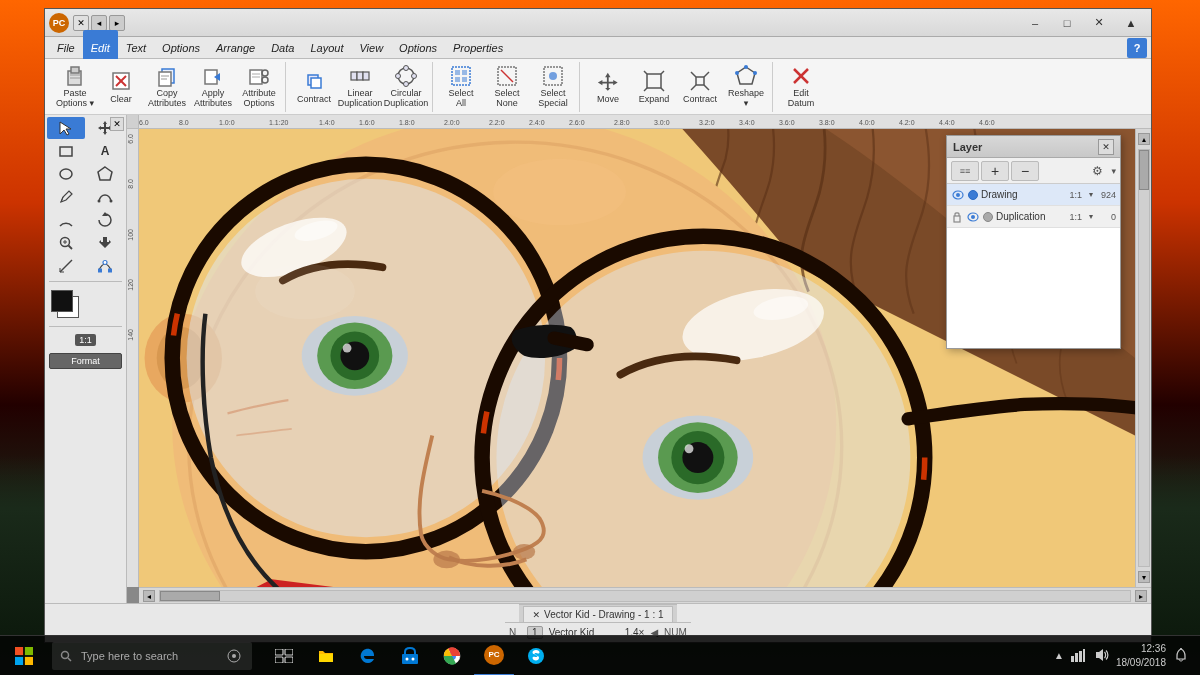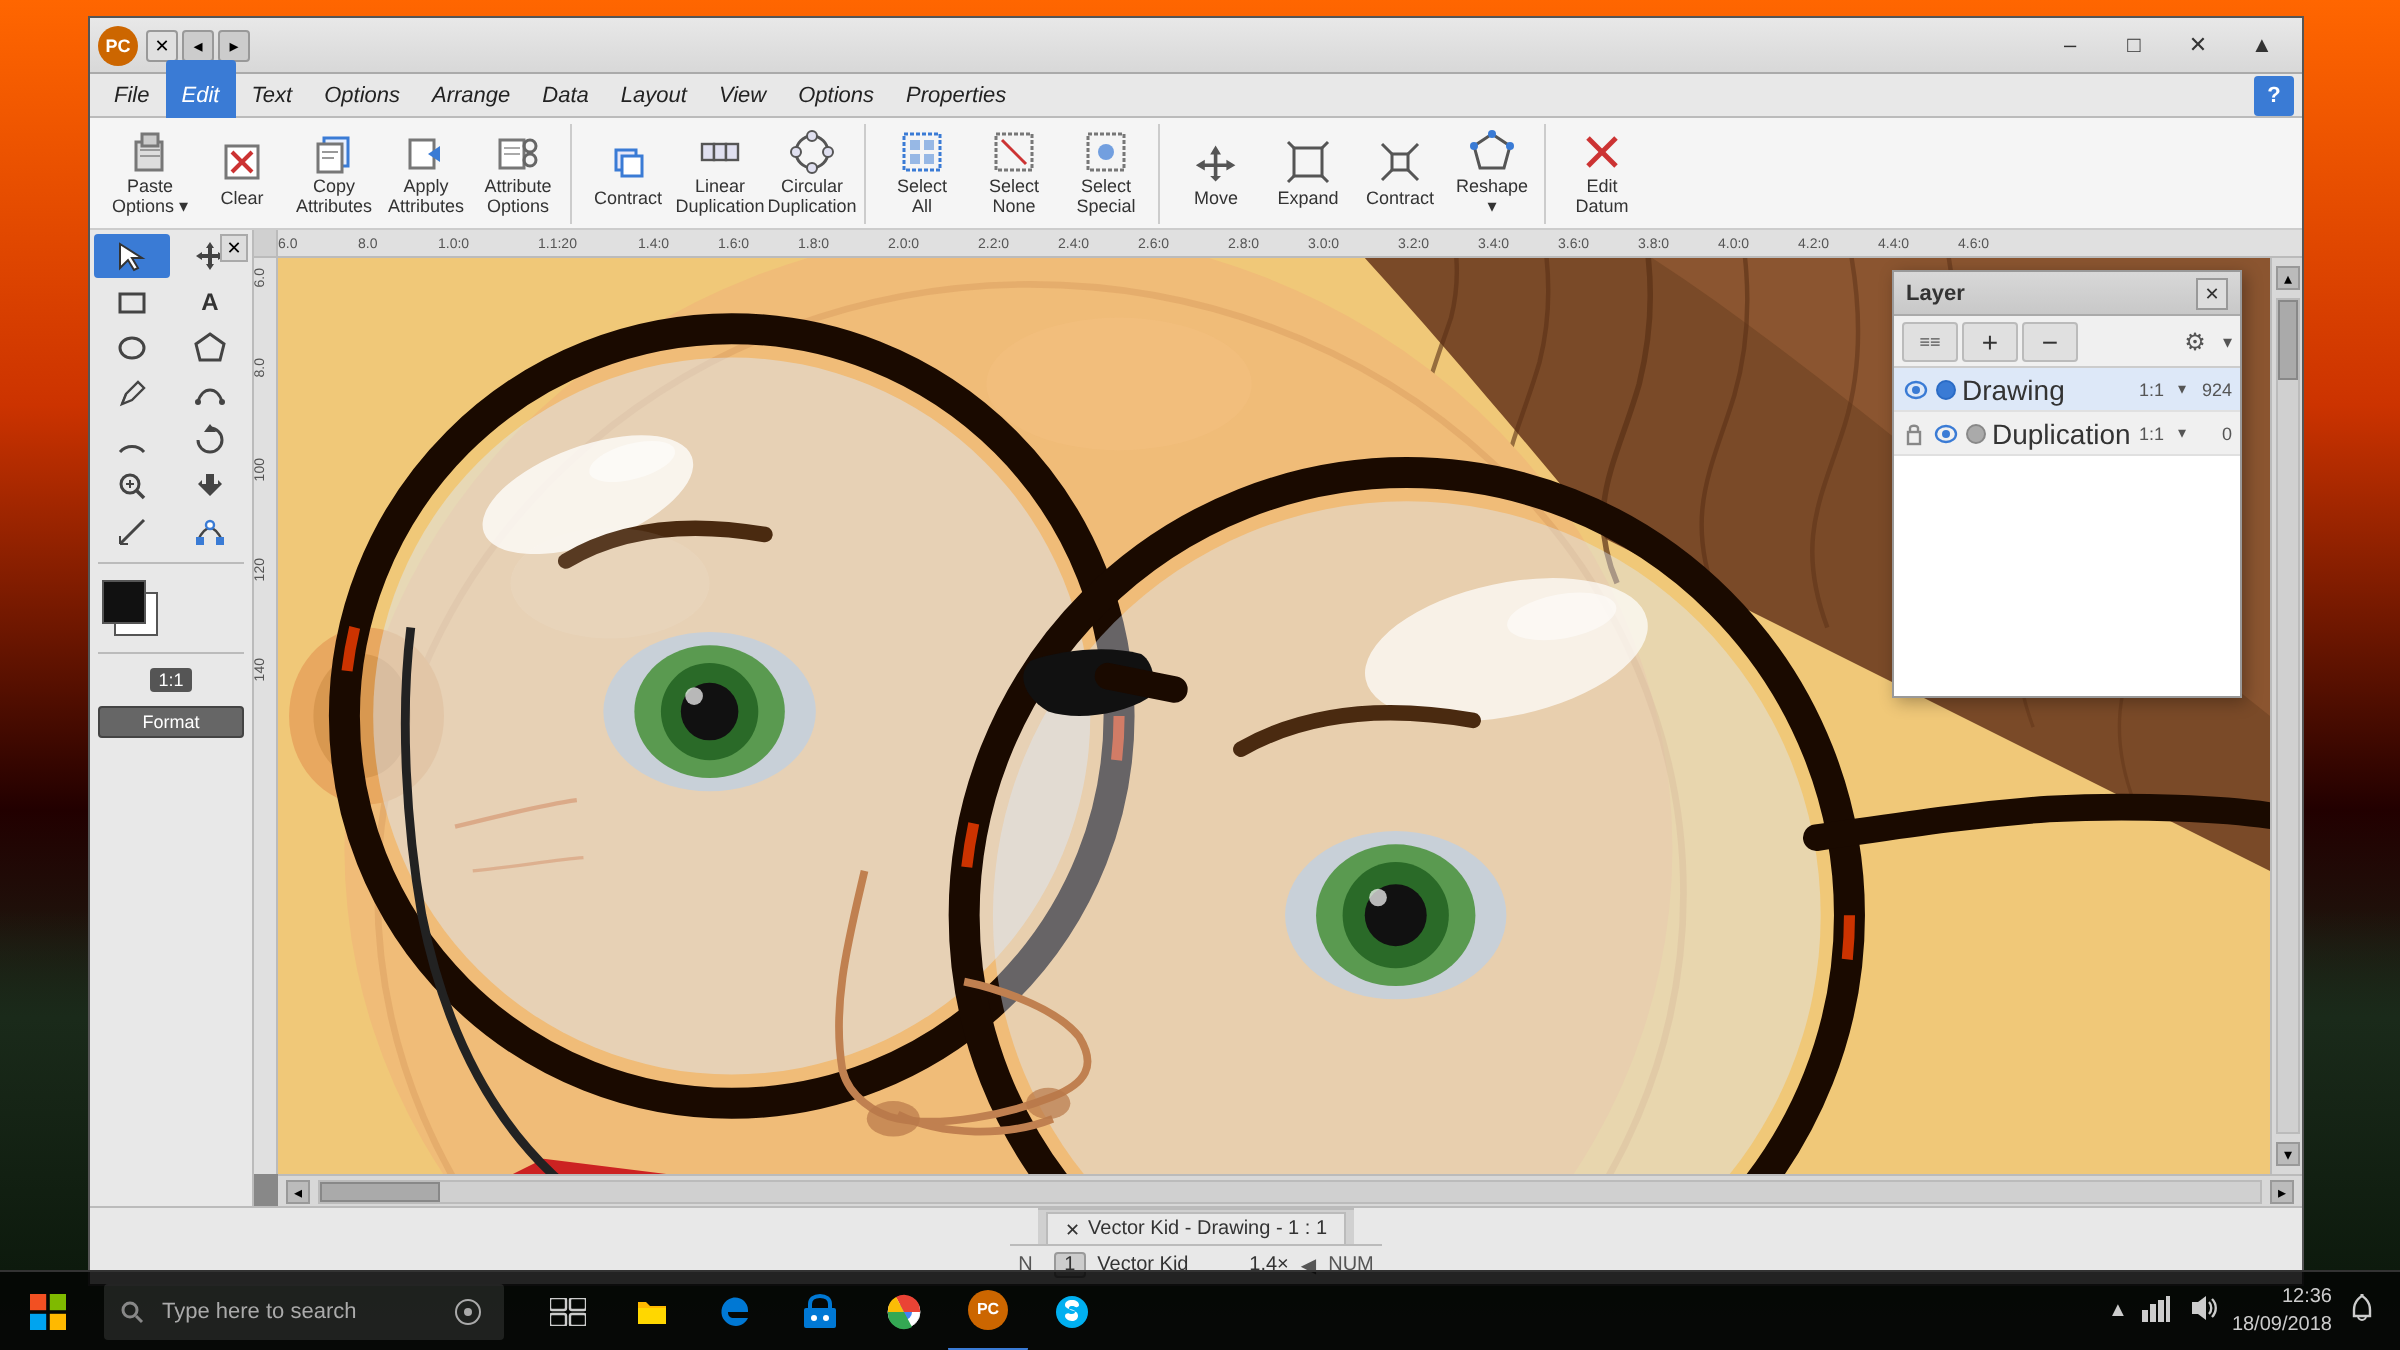--- a/index.html
+++ b/index.html
@@ -554,21 +554,21 @@
 
     .layer-dot {
       width: 10px;
       height: 10px;
       border-radius: 50%;
       border: 1px solid #555;
     }
 
     .layer-name {
       flex: 1;
-      font-size: 14px;
+      font-size: 10px;
       color: #333;
     }
 
     .layer-scale {
       font-size: 9px;
       color: #555;
       margin-right: 4px;
     }
 
     .layer-dropdown {

